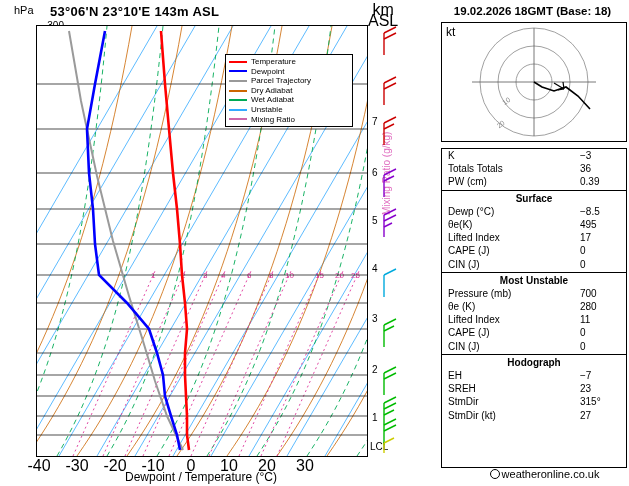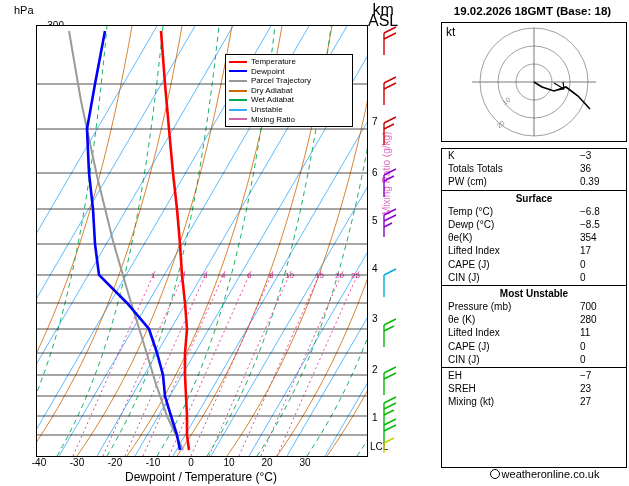--- a/index.html
+++ b/index.html
@@ -9,21 +9,21 @@
   
   #skewt-panel{position:absolute;left:0;top:0;width:432px;height:486px;}
   #hpa-label{position:absolute;left:14px;top:4px;font-size:11px;color:#000;}
   #station-title{position:absolute;left:50px;top:4px;font-size:13px;font-weight:bold;color:#000;letter-spacing:.3px;}
   #km-label{position:absolute;left:368px;top:4px;font-size:16px;color:#000;text-align:center;line-height:11px;}
 
   #plot{position:absolute;left:36px;top:25px;width:330px;height:430px;border:1px solid #000;background:#fff;overflow:hidden;}
   #plot svg{position:absolute;left:0;top:0;}
 
   .ytick{position:absolute;right:368px;font-size:10px;color:#000;text-align:right;width:30px;}
-  .xtick{position:absolute;top:457px;font-size:10px;color:#000;text-align:center;width:30px;}
+  .xtick{position:absolute;top:457px;font-size:16px;color:#000;text-align:center;width:30px;}
   #xaxis-label{position:absolute;left:36px;top:470px;width:330px;text-align:center;font-size:12px;color:#000;}
 
   .kmtick{position:absolute;left:372px;font-size:10px;color:#000;}
   #lcl-label{position:absolute;left:370px;top:441px;font-size:10px;color:#000;}
 
   #mixing-ratio-label{position:absolute;left:381px;top:215px;font-size:10px;color:#e06ec0;
       transform:rotate(-90deg);transform-origin:left top;white-space:nowrap;}
 
   
   #legend{position:absolute;left:188px;top:28px;width:120px;background:#fff;border:1px solid #000;
@@ -53,20 +53,21 @@
   .wind-barbs{position:absolute;left:366px;top:25px;width:66px;height:430px;}
 </style>
 </head>
 <body>
 
 <div class="root">
 
   <div id="skewt-panel">
 
     <div id="hpa-label">hPa</div>
+    <div id="station-title">53°06'N 23°10'E 143m ASL</div>
     <div id="km-label">
       <span>km</span><br>
       <span>ASL</span>
     </div>
 
     <div class="ytick" style="top:20px">300</div>
     <div class="ytick" style="top:83px">350</div>
     <div class="ytick" style="top:128px">400</div>
     <div class="ytick" style="top:172px">450</div>
     <div class="ytick" style="top:208px">500</div>
@@ -326,30 +327,26 @@
           <span>Totals Totals</span>
           <span class="val">36</span>
         </div>
       <div class="line">
           <span>PW (cm)</span>
           <span class="val">0.39</span>
         </div>
       <hr>
       <div class="hdr">Surface</div>
       <div class="line">
-          <span>Temp (°C)</span>
-          <span class="val">−6.8</span>
-        </div>
-      <div class="line">
           <span>Dewp (°C)</span>
           <span class="val">−8.5</span>
         </div>
       <div class="line">
           <span>θe(K)</span>
-          <span class="val">354</span>
+          <span class="val">495</span>
         </div>
       <div class="line">
           <span>Lifted Index</span>
           <span class="val">17</span>
         </div>
       <div class="line">
           <span>CAPE (J)</span>
           <span class="val">0</span>
         </div>
       <div class="line">
@@ -372,30 +369,35 @@
         </div>
       <div class="line">
           <span>CAPE (J)</span>
           <span class="val">0</span>
         </div>
       <div class="line">
           <span>CIN (J)</span>
           <span class="val">0</span>
         </div>
       <hr>
+      <div class="hdr">Hodograph</div>
       <div class="line">
           <span>EH</span>
           <span class="val">−7</span>
         </div>
       <div class="line">
           <span>SREH</span>
           <span class="val">23</span>
         </div>
       <div class="line">
-          <span>Mixing (kt)</span>
+          <span>StmDir</span>
+          <span class="val">315°</span>
+        </div>
+      <div class="line">
+          <span>StmDir (kt)</span>
           <span class="val">27</span>
         </div>
     </div>
 
     <div id="credit">
       <span class="globe"></span><span>weatheronline.co.uk</span>
     </div>
   </div>
 </div>
 

